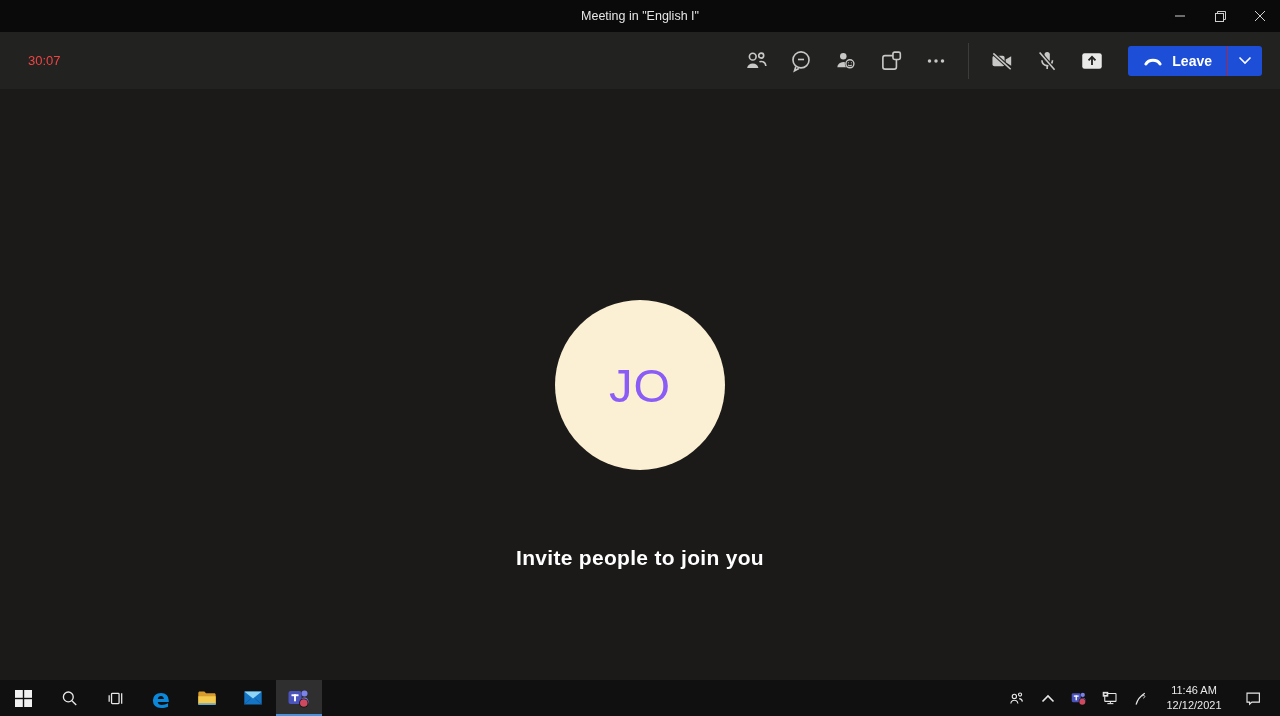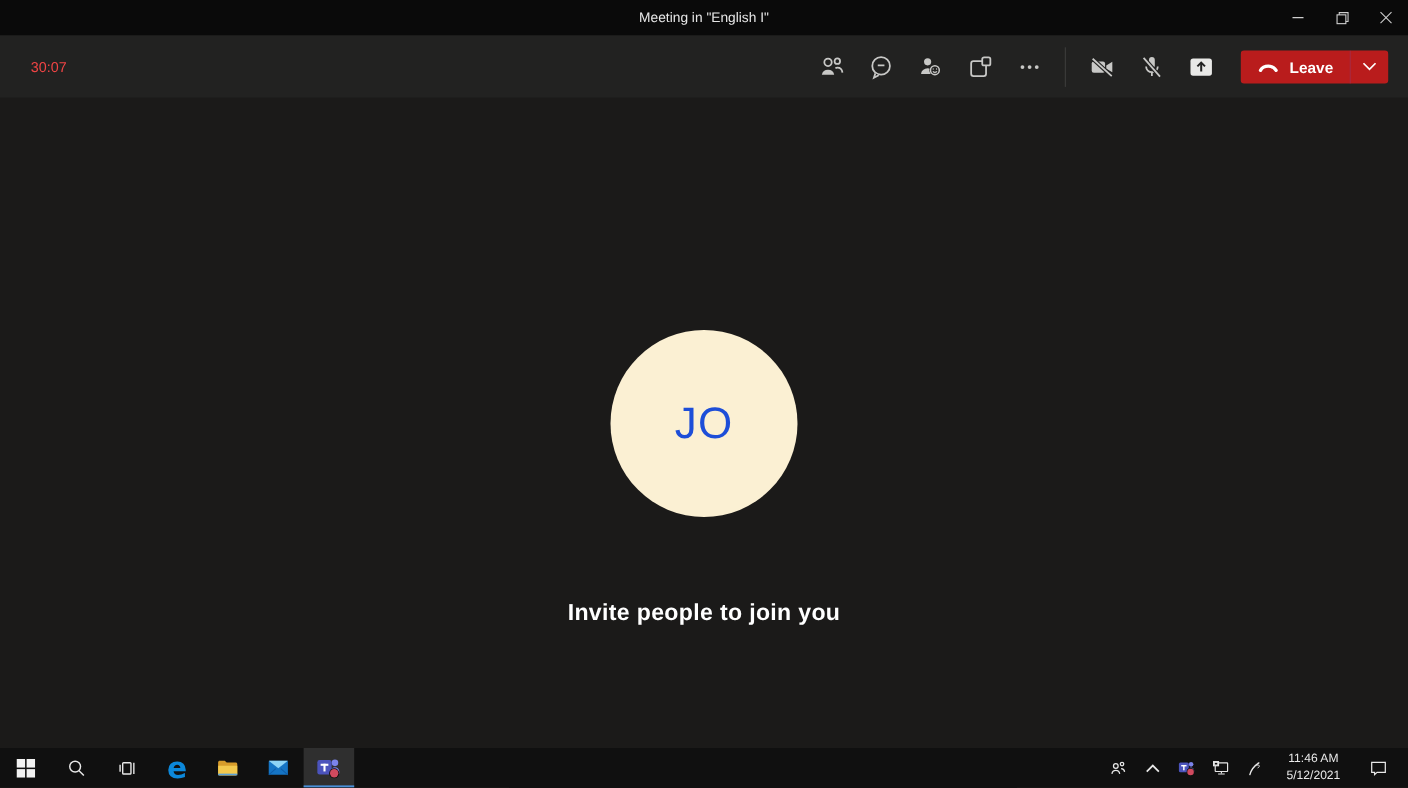--- a/index.html
+++ b/index.html
@@ -12,29 +12,29 @@
   .win-controls { margin-left: auto; display: flex; height: 100%; }
   .win-btn { width: 40px; height: 100%; display: flex; align-items: center; justify-content: center; color: #cfcfcf; cursor: default; }
   .win-btn svg { display: block; }
 
   
   .toolbar { height: 57px; background: #222221; display: flex; align-items: center; padding: 0 18px 0 28px; }
   .timer { color: #ef4444; font-size: 13px; }
   .tb-spacer { flex: 1; }
   .tb-btn { width: 45px; height: 44px; display: flex; align-items: center; justify-content: center; }
   .tb-sep { width: 1px; height: 36px; background: #3c3c3b; margin: 0 10px; }
-  .leave-btn { display: flex; align-items: stretch; background: #b91c1c; border-radius: 3px; height: 30px; margin-left: 14px; color: #fff; overflow: hidden; }
+  .leave-btn { display: flex; align-items: stretch; background: #1d4ed8; border-radius: 3px; height: 30px; margin-left: 14px; color: #fff; overflow: hidden; }
   .leave-main { display: flex; align-items: center; gap: 9px; padding: 0 15px; }
   .leave-label { font-size: 14px; font-weight: 700; }
   .leave-divider { width: 1px; background: #a72a41; }
   .leave-chevron { width: 34px; display: flex; align-items: center; justify-content: center; }
 
   
   .stage { height: 591px; background: #1b1a19; display: flex; flex-direction: column; align-items: center; padding-top: 211px; }
-  .avatar { width: 170px; height: 170px; border-radius: 50%; background: #FBF0D3; color: #1d4ed8; display: flex; align-items: center; justify-content: center; font-size: 40px; letter-spacing: 1px; }
+  .avatar { width: 170px; height: 170px; border-radius: 50%; background: #FBF0D3; color: #8b5cf6; display: flex; align-items: center; justify-content: center; font-size: 47px; letter-spacing: 1px; }
   .invite { margin-top: 76px; color: #ffffff; font-size: 21px; font-weight: 700; letter-spacing: 0.3px; }
 
   
   .taskbar { height: 36px; background: #101010; display: flex; align-items: stretch; }
   .tb-cell { width: 46px; display: flex; align-items: center; justify-content: center; position: relative; }
   .tb-cell.active { background: #2f2f2f; }
   .tb-cell.active .active-underline { position: absolute; left: 0; right: 0; bottom: 0; height: 2px; background: #4A90D9; }
   .edge-e { color: #0C88DA; font-weight: 700; font-size: 27px; line-height: 1; font-family: "DejaVu Sans", sans-serif; }
   .tray { margin-left: auto; display: flex; align-items: stretch; padding-right: 6px; }
   .tray-cell { width: 31px; display: flex; align-items: center; justify-content: center; }
@@ -247,21 +247,21 @@
       </svg>
     </div>
     <div class="tray-cell">
       <svg width="17" height="17" viewBox="0 0 24 24" fill="none" stroke="#e8e8e8">
         <path d="M6 20c1.5-5.5 5.5-11 11.5-15" stroke-width="1.8" stroke-linecap="round"></path>
         <path d="M14.5 8.5c1.5-1 3-1 3.5 0s-.5 2.5-2 3" stroke-width="1.2"></path>
       </svg>
     </div>
     <div class="clock">
       <span>11:46 AM</span>
-      <span>5/12/2021</span>
+      <span>12/12/2021</span>
     </div>
     <div class="tray-cell" style="width:42px">
       <svg width="18" height="18" viewBox="0 0 24 24" fill="none" stroke="#e8e8e8" stroke-width="1.5">
         <path d="M4 5.5h16.5v12h-10l-3 2.8v-2.8H4z"></path>
       </svg>
     </div>
   </div>
 </div>
 
 </body></html>

